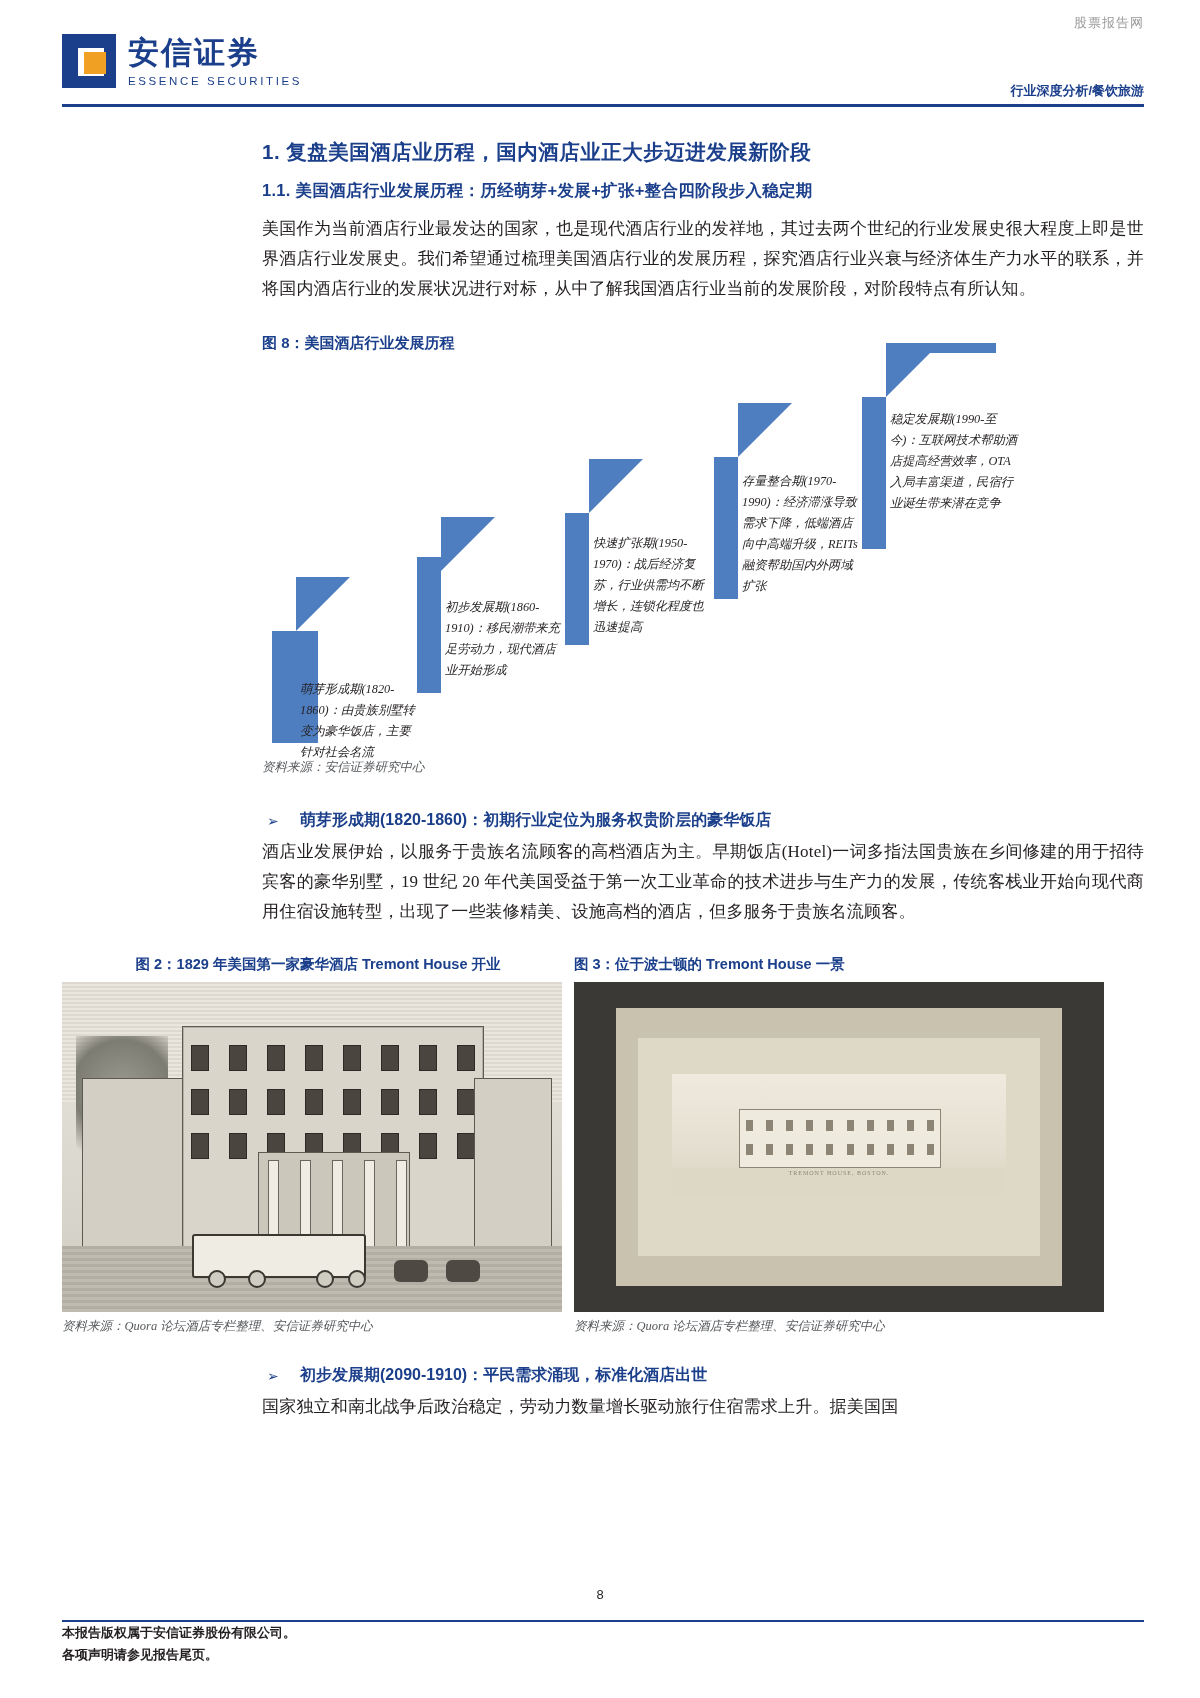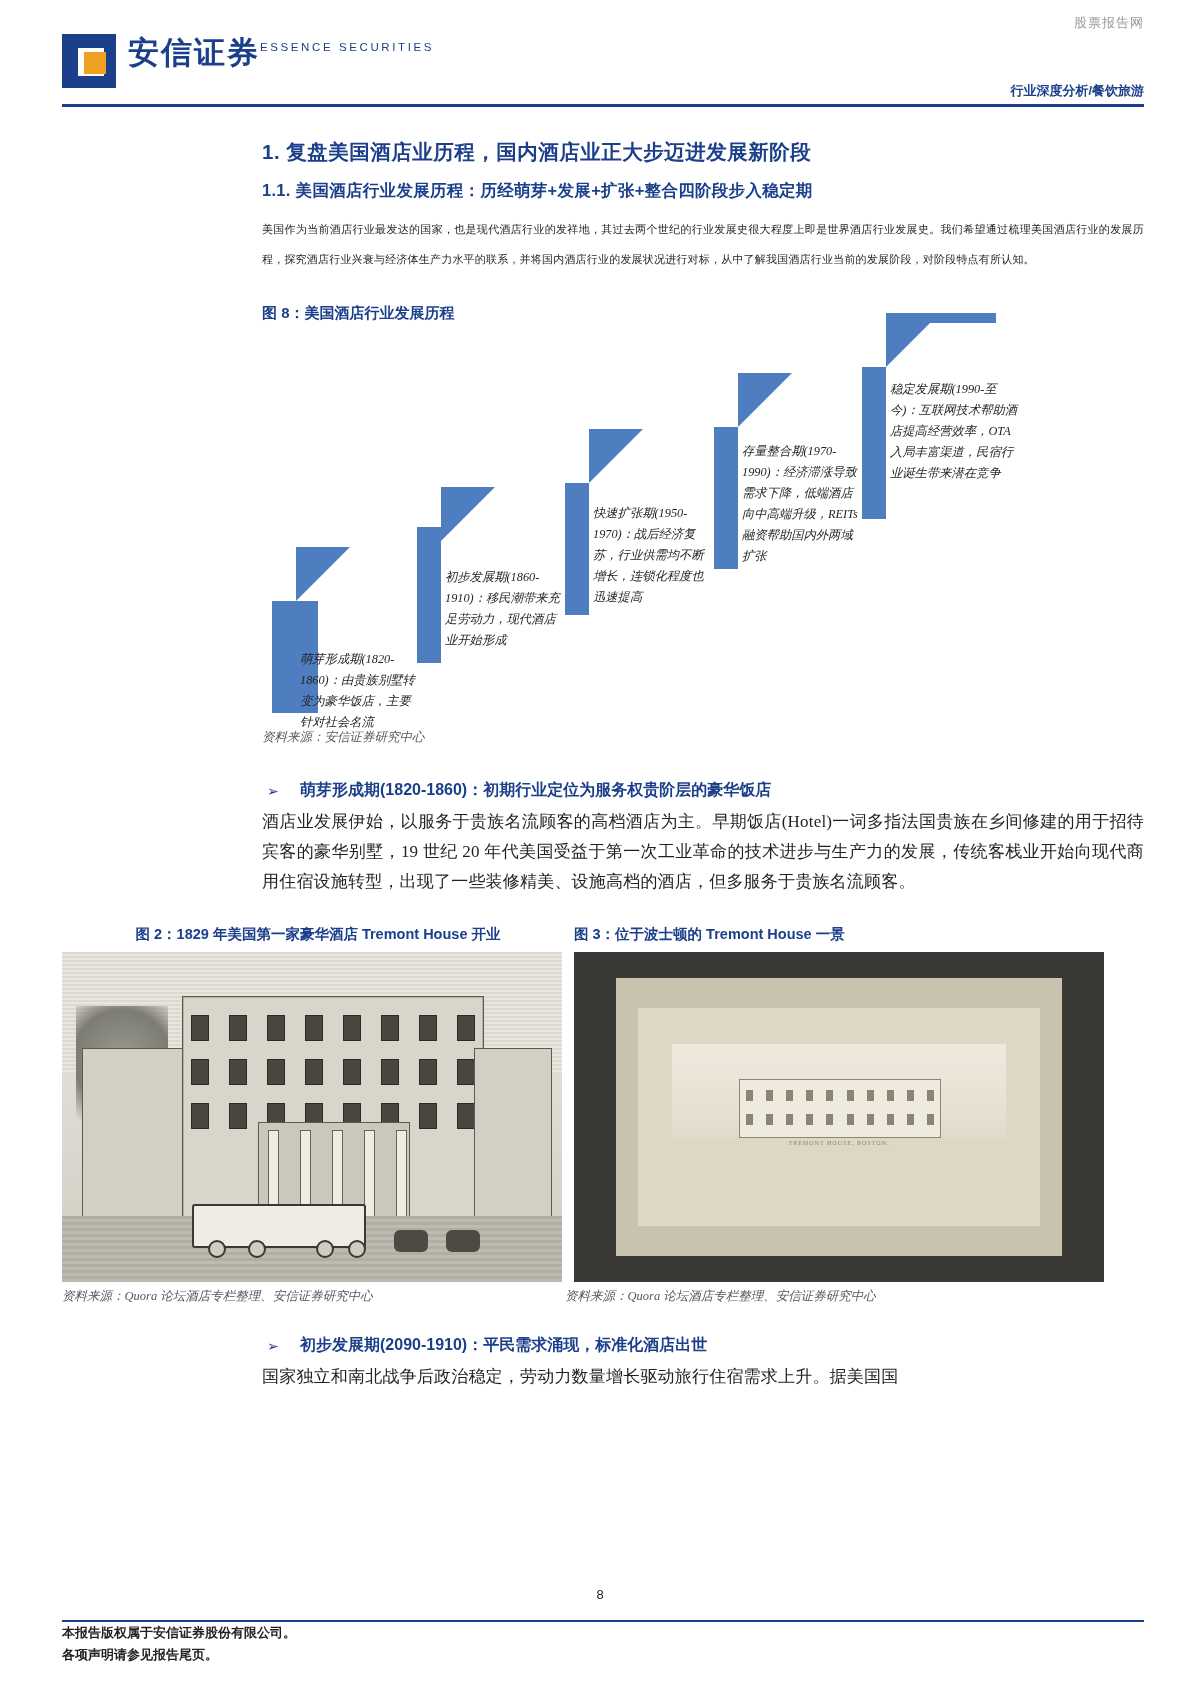--- a/index.html
+++ b/index.html
@@ -22,21 +22,21 @@
   .header{
     position:absolute;top:34px;left:62px;right:56px;height:72px;
   }
   .logo-wrap{position:absolute;left:0;top:0;display:flex;align-items:flex-start;}
   .logo-mark{
     width:54px;height:54px;position:relative;margin-right:12px;
   }
   .logo-mark .lsq{position:absolute;left:0;top:0;width:54px;height:54px;background:#1b3f8b;}
   .logo-mark .lin{position:absolute;left:16px;top:14px;width:26px;height:28px;background:#ffffff;}
   .logo-mark .lor{position:absolute;left:22px;top:18px;width:22px;height:22px;background:#f0a124;}
-  .logo-text{display:flex;justify-content:flex-start;padding-top:2px;}
+  .logo-text{display:flex;flex-direction:column;justify-content:flex-start;padding-top:2px;}
   .logo-cn{
     font-size:31px;font-weight:bold;color:#1b3f8b;letter-spacing:2px;
     font-family:"Liberation Sans","DejaVu Sans",sans-serif;line-height:1.1;
   }
   .logo-en{
     font-size:11.5px;color:#1b3f8b;letter-spacing:2.6px;margin-top:5px;
     font-family:"Liberation Sans","DejaVu Sans",sans-serif;
   }
   .header-right{
     position:absolute;right:0;bottom:6px;
@@ -53,21 +53,21 @@
     font-size:20.5px;color:#1b3f8b;font-weight:bold;margin:16px 0 0 0;
     letter-spacing:.5px;padding-left:200px;
     font-family:"Liberation Sans","DejaVu Sans",sans-serif;
   }
   h2.sub{
     font-size:16.5px;color:#1b3f8b;font-weight:bold;margin:14px 0 0 0;
     padding-left:200px;letter-spacing:.3px;
     font-family:"Liberation Sans","DejaVu Sans",sans-serif;
   }
   p.body{
-    font-size:11px;line-height:30px;margin:12px 0 0 0;padding-left:200px;
+    font-size:17px;line-height:30px;margin:12px 0 0 0;padding-left:200px;
     text-align:justify;text-justify:inter-ideograph;
     letter-spacing:.2px;
   }
   .fig-title{
     font-size:15px;font-weight:bold;color:#1b3f8b;margin-top:30px;padding-left:200px;
     font-family:"Liberation Sans","DejaVu Sans",sans-serif;
   }
   .source{
     font-size:12.5px;color:#55595c;font-style:italic;
   }
@@ -105,21 +105,21 @@
   .img-titles .t{
     font-size:14.5px;font-weight:bold;color:#1b3f8b;
     font-family:"Liberation Sans","DejaVu Sans",sans-serif;
     text-align:center;
   }
   .img-titles .t1{width:512px;}
   .imgs{display:flex;margin-top:8px;gap:12px;}
   .photo{position:relative;overflow:hidden;}
   .photo1{width:500px;height:330px;background:#cfcdc8;}
   .photo2{width:530px;height:330px;background:#3a3936;}
-  .src-imgs{display:flex;margin-top:6px;gap:3px;}
+  .src-imgs{display:flex;margin-top:6px;gap:12px;}
   .src-imgs .s1{width:500px;}
   .src-imgs .s2{width:530px;}
 
   
   .eng{position:absolute;inset:0;background:
       linear-gradient(180deg,#e8e5dd 0%,#dedbd2 45%,#cfccc2 100%);}
   .eng .sky{position:absolute;left:0;top:0;right:0;height:120px;background:
       repeating-linear-gradient(0deg,#e9e6de 0px,#e9e6de 2px,#ddd9d0 2px,#ddd9d0 4px);}
   .eng .bldg{
     position:absolute;left:120px;top:44px;width:300px;height:225px;

